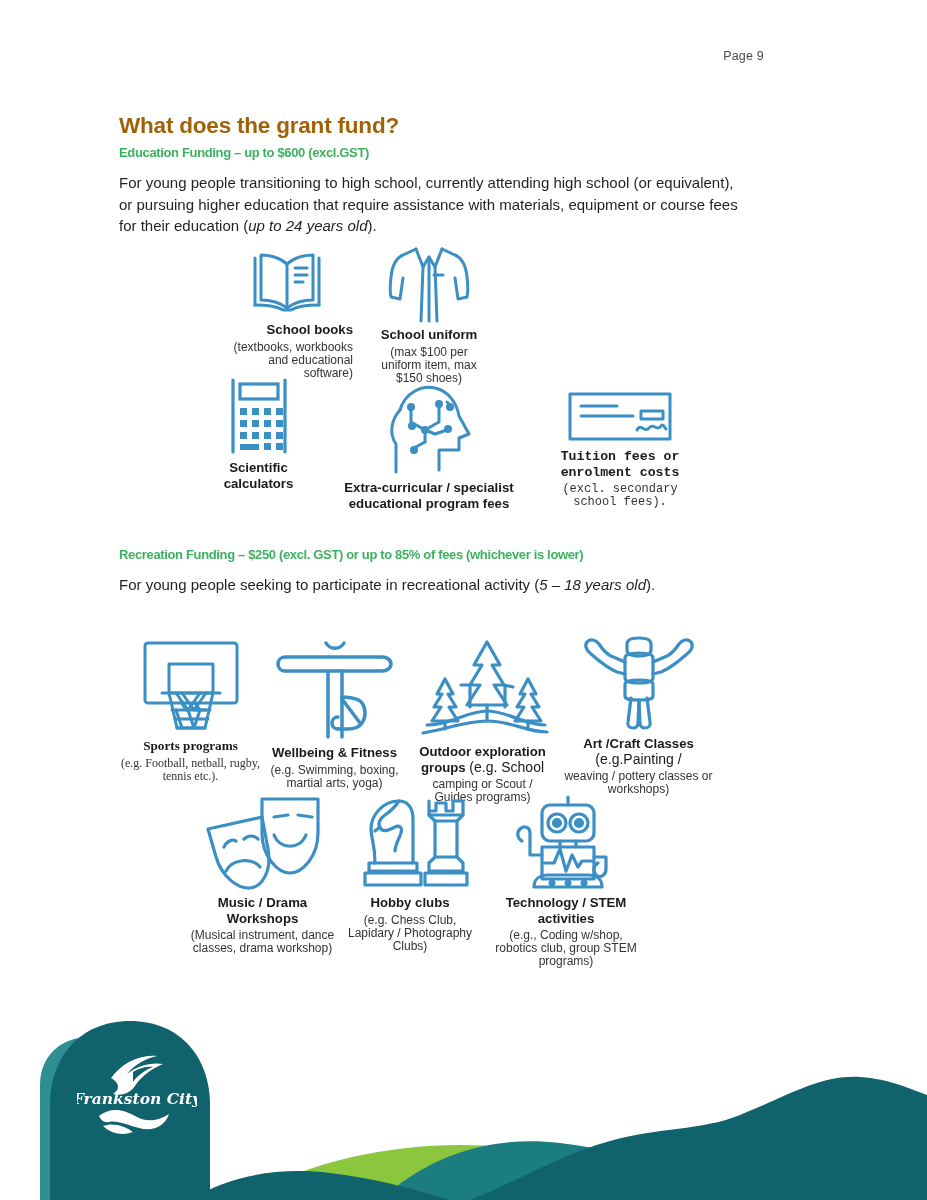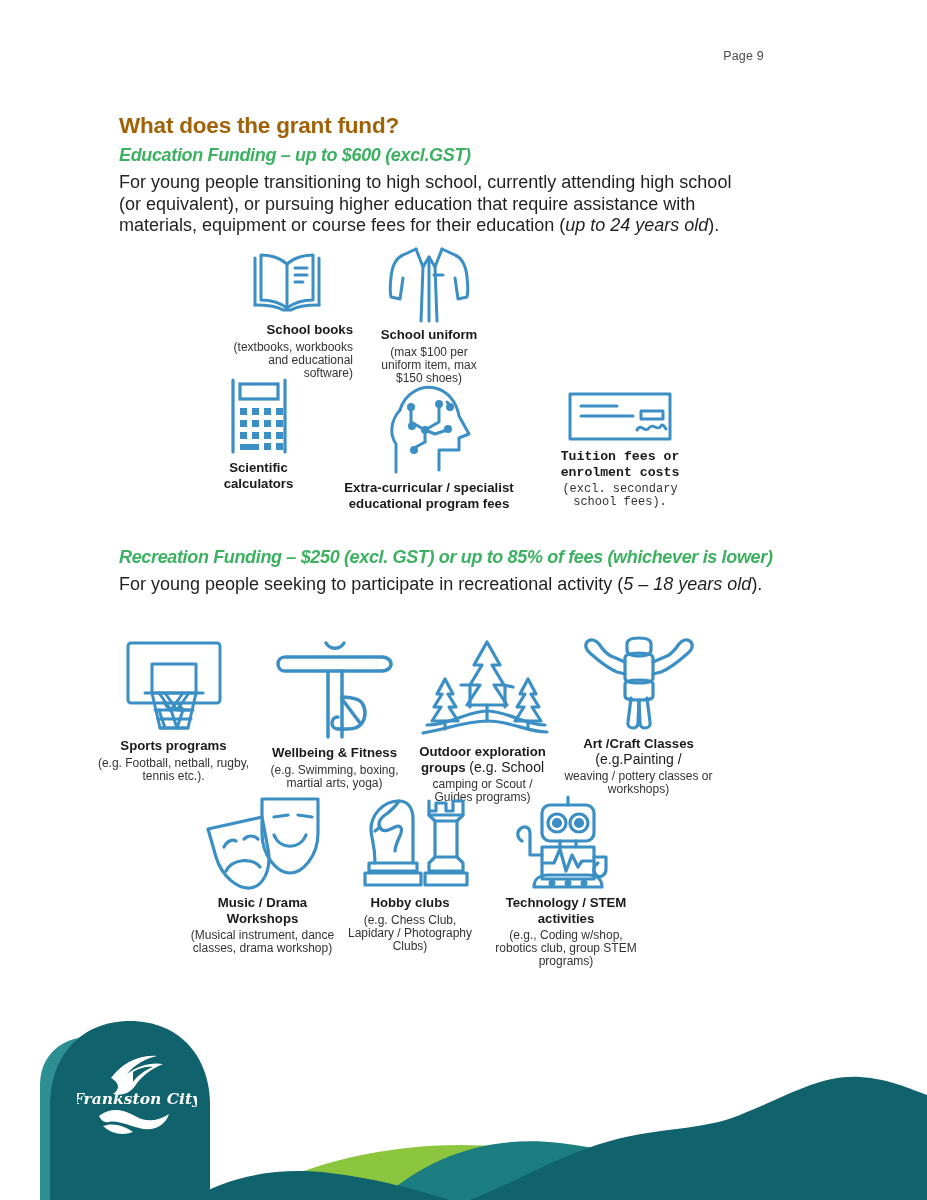--- a/index.html
+++ b/index.html
@@ -18,29 +18,29 @@
   }
 
   
   .h1 {
     position: absolute; left: 119px; top: 113px;
     font-size: 22.5px; font-weight: bold; color: #a16207;
     letter-spacing: -.2px;
   }
   .h2 {
     position: absolute; left: 119px;
-    font-size: 18px; font-weight: bold; font-style: italic;
+    font-size: 13px; font-weight: bold; 
     color: #3cb160; letter-spacing: -.35px; white-space: nowrap;
   }
   .h2.edu { top: 145px; }
   .h2.rec { top: 547px; }
 
   .body-copy {
     position: absolute; left: 119px;
-    font-size: 18px; line-height: 21.5px; color: #231f20;
+    font-size: 15px; line-height: 21.5px; color: #231f20;
     width: 630px;
   }
   .body-copy.edu { top: 172px; }
   .body-copy.rec { top: 574px; width: 680px; }
   .body-copy i { font-style: italic; }
 
   
   .icon-item { position: absolute; text-align: center; }
   .icon-art { display:block; margin: 0 auto; }
   .icon-title {
@@ -163,21 +163,21 @@
       </g>
     </svg>
     <div class="icon-title">Tuition fees or enrolment costs</div>
     <div class="icon-cap">(excl. secondary school fees).</div>
   </div>
 
   <div class="h2 rec">Recreation Funding – $250 (excl. GST) or up to 85% of fees (whichever is lower)</div>
 
   <div class="body-copy rec"><span>For young people seeking to participate in recreational activity (</span><i>5 – 18 years old</i><span>).</span></div>
 
-  <div class="icon-item" style="left:96px; top:640px; width:155px;">
+  <div class="icon-item" style="left:113px; top:640px; width:155px;font-family:Liberation Serif, serif;">
     <svg class="icon-art" width="106" height="94" viewBox="0 0 106 94">
       <g fill="none" stroke="#3b8fc4" stroke-width="3" stroke-linejoin="round" stroke-linecap="round">
         <rect x="7" y="3" width="92" height="60" rx="3"></rect>
         <rect x="31" y="24" width="44" height="29"></rect>
         <path d="M24 53 L82 53"></path>
         <path d="M31 53 L39 88 L67 88 L75 53"></path>
         <path d="M38 53 L50 70 L62 53 M44 53 L56 70 L68 53 M38 70 L44 88 M50 70 L56 88 M62 70 L56 88 M56 70 L68 70"></path>
         <path d="M34 70 L72 70 M37 79 L70 79"></path>
         <path d="M43 62 L48 70 M56 62 L62 70 M39 88 L67 88"></path>
       </g>

